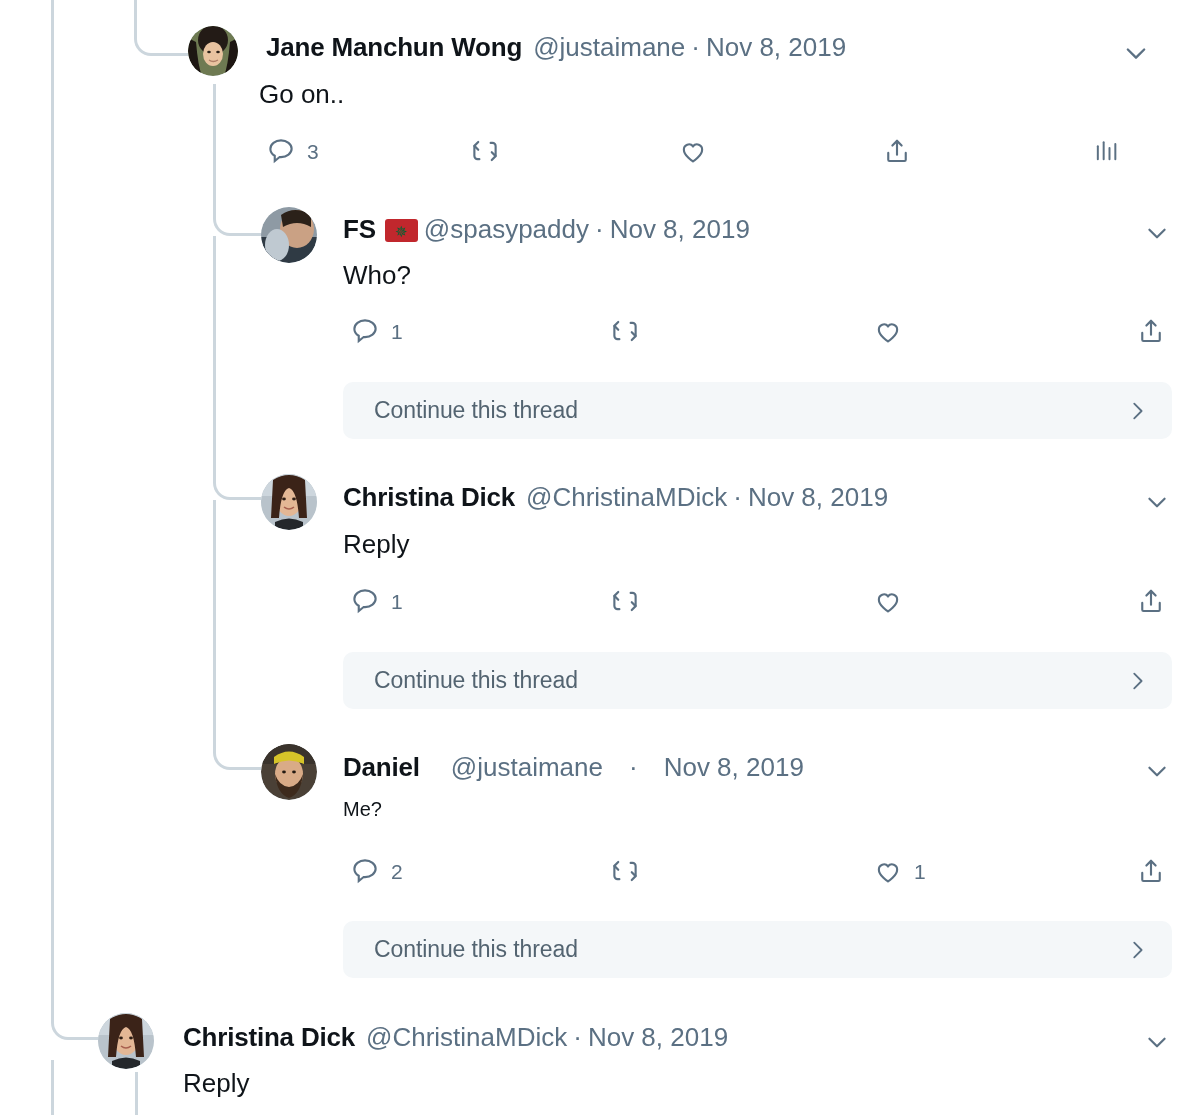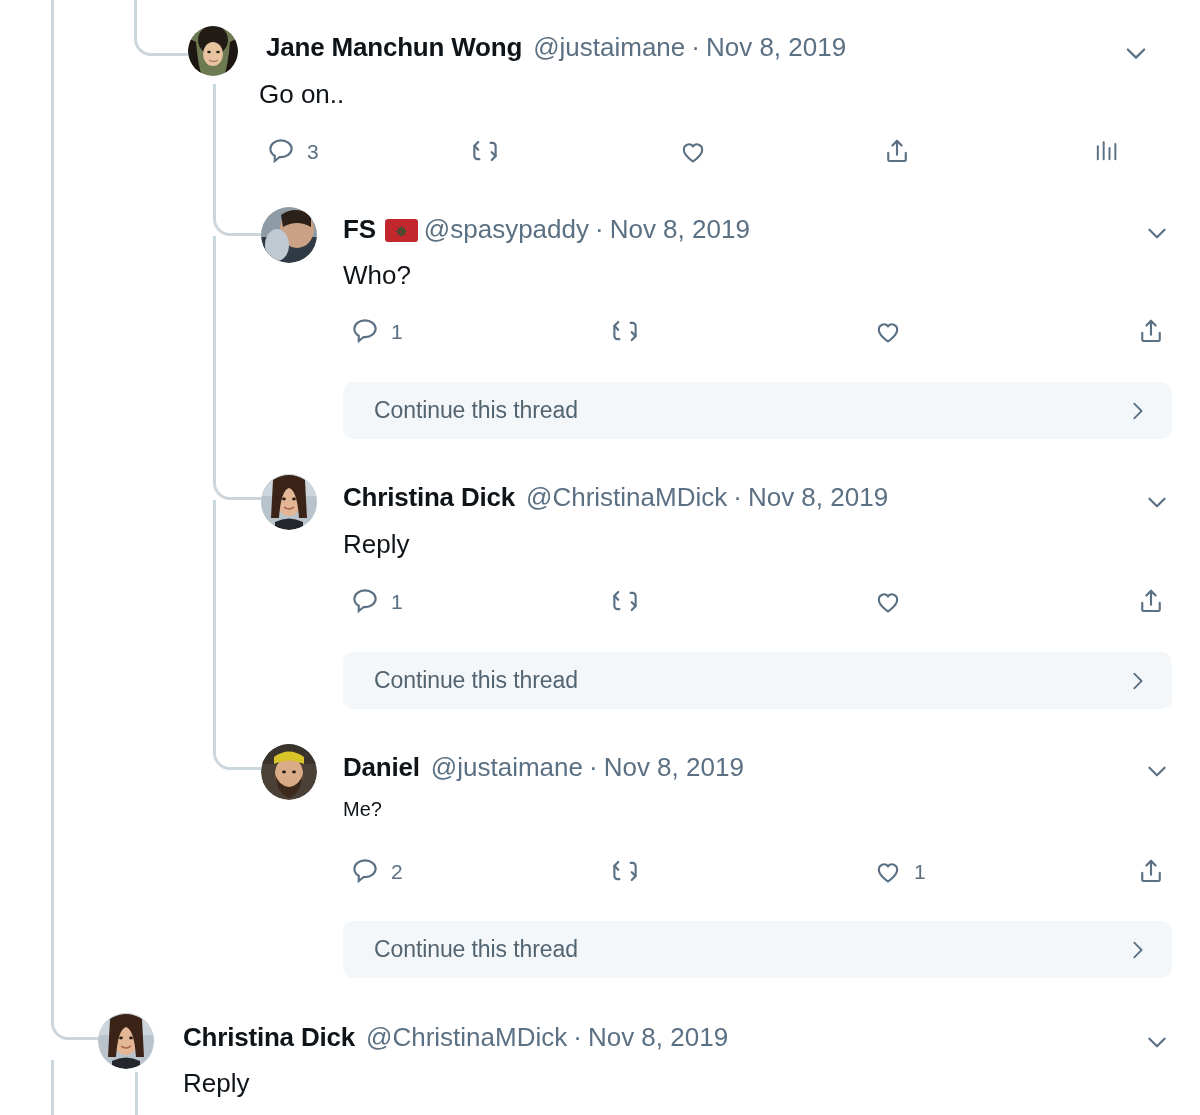--- a/index.html
+++ b/index.html
@@ -401,21 +401,21 @@
           <path d="M0 0 H56 V20 H0 Z" fill="#3a332c"></path>
           <ellipse cx="28" cy="30" rx="14" ry="17" fill="#d9ab87"></ellipse>
           <path d="M13 13 Q28 2 43 13 L43 20 Q28 13 13 20 Z" fill="#d6c429"></path>
           <path d="M14 30 Q16 50 28 54 Q40 50 42 30 Q38 42 28 43 Q18 42 14 30 Z" fill="#3d2a1c"></path>
           <ellipse cx="23" cy="28" rx="1.9" ry="1.4" fill="#241a12"></ellipse>
           <ellipse cx="33" cy="28" rx="1.9" ry="1.4" fill="#241a12"></ellipse>
         </g>
       </svg>
     </div>
 
-    <div class="tw-head" style="left:343px; top:754px; font-size:26px;">
+    <div class="tw-head" style="left:343px; top:754px; font-size:26px;gap:20px;">
       <span class="disp-name">Daniel</span>
       <span class="handle" style="margin-left:11px;">@justaimane</span>
       <span class="sep">·</span>
       <span class="date">Nov 8, 2019</span>
     </div>
 
     <div class="tw-body" style="left:343px; top:797px; font-size:20px;">Me?</div>
 
     <div class="caret" style="left:1140px; top:754px;">
       <svg width="26" height="26" viewBox="0 0 24 24" fill="none" stroke="#5b7083" stroke-width="2" stroke-linecap="round" stroke-linejoin="round">

